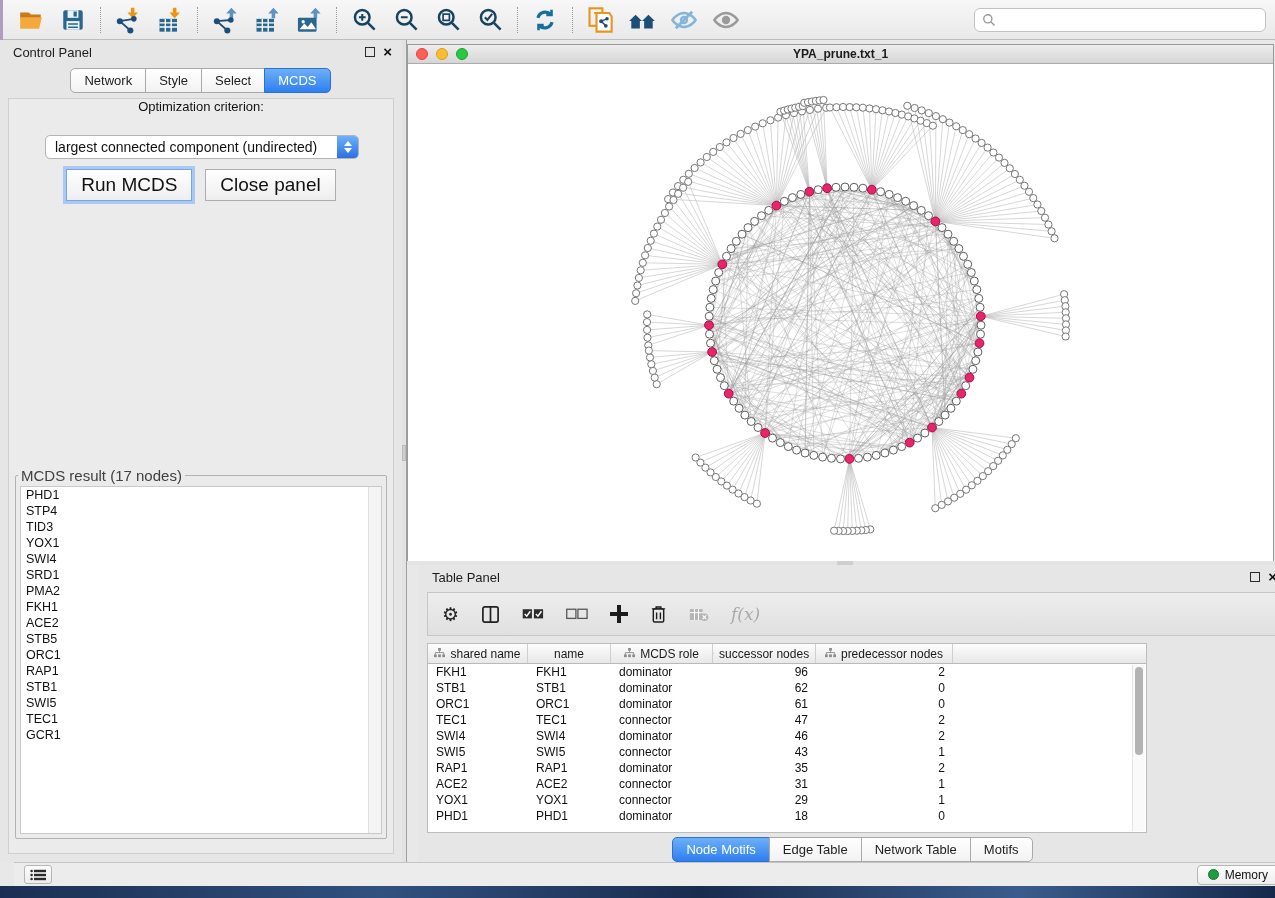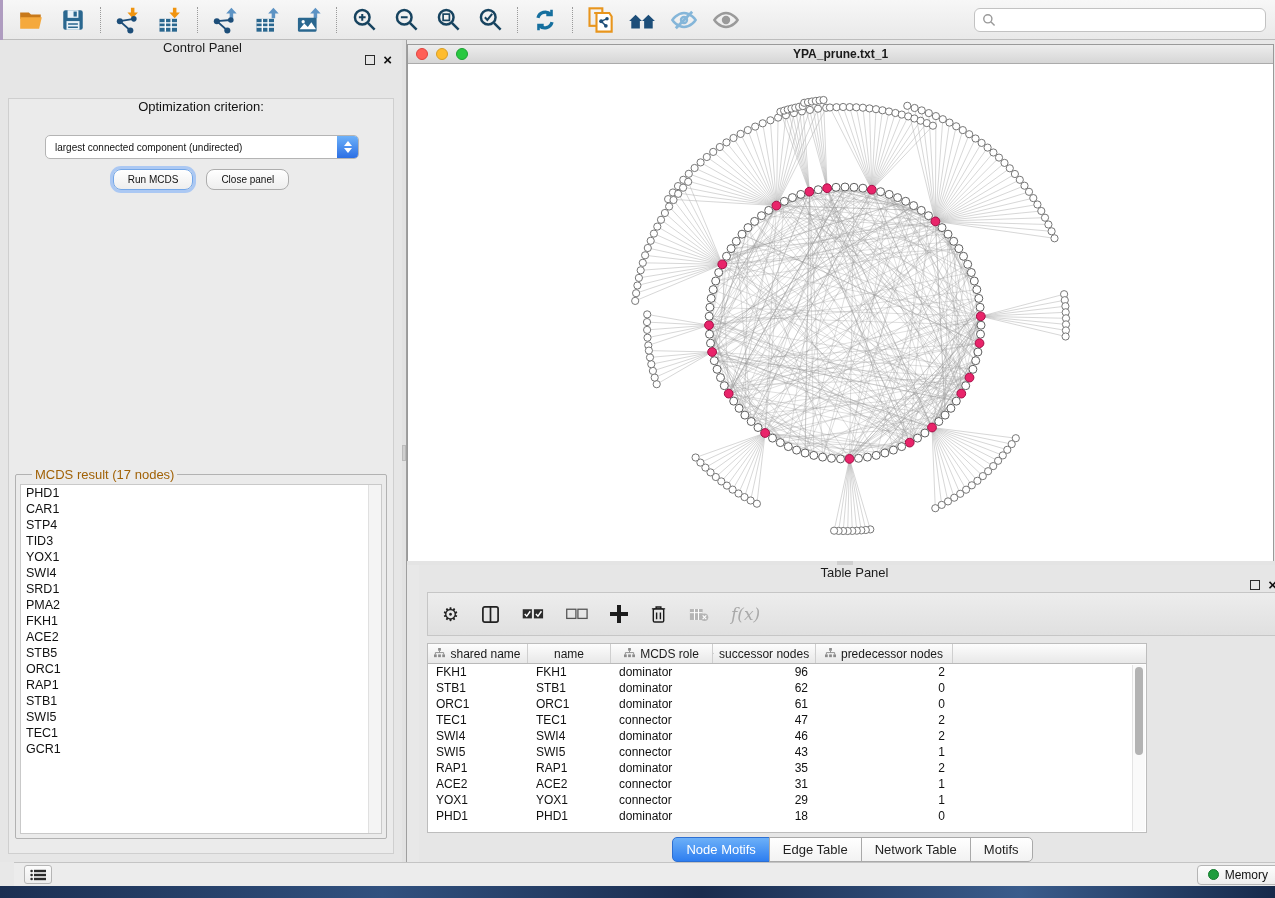--- a/index.html
+++ b/index.html
@@ -13,51 +13,51 @@
   #wall-left { position:absolute; left:0; top:0; width:3px; height:40px; background:#af9cc0; z-index:5;}
   .tb-btn { width:42px; height:32px; display:flex; align-items:center; justify-content:center; cursor:default; }
   .tb-sep { width:1px; height:26px; margin:0 6px; border-left:1px dotted #9a9a9a; }
   #search-wrap { margin-left:auto; margin-right:9px; }
   #search-input { width:292px; height:24px; border:1px solid #c2c2c2; border-radius:6px;
     background:#fff; font-size:12px; padding:0 8px 0 26px; color:#333; outline:none; }
   #search-icon { position:absolute; margin-left:8px; margin-top:5px; color:#999; }
 
   
   #control-panel { position:absolute; left:0; top:40px; width:402px; height:822px; background:#e6e6e6; }
-  .panel-head { height:24px; display:flex; align-items:center; padding:0 10px 0 13px;flex-direction:column; }
+  .panel-head { height:24px; display:flex; align-items:center; padding:0 10px 0 13px; }
   .panel-title { font-size:13px; color:#1c1c1c; }
   .panel-head-btns { margin-left:auto; display:flex; gap:8px; align-items:center; }
   .float-btn { width:10px; height:10px; border:1.6px solid #2b2b2b; display:inline-block; background:transparent; }
   .close-btn { font-size:15px; font-weight:bold; color:#111; line-height:10px; }
   #cp-tabs { display:flex; justify-content:center; margin-top:4px; }
   .seg-tab { font-size:13px; color:#222; background:linear-gradient(#ffffff,#f2f2f2);
     border:1px solid #a9a9a9; padding:4px 13px; margin-left:-1px; }
   .seg-tab:first-child { border-radius:5px 0 0 5px; }
   .seg-tab:last-child { border-radius:0 5px 5px 0; }
   .seg-tab.active { background:linear-gradient(#6cb0f8,#2e7ef0); color:#fff; border-color:#2d6fd2; }
   #cp-inner { position:absolute; left:8px; top:58px; width:386px; height:756px;
     background:#ebebeb; border:1px solid #cfcfcf; }
   #opt-label { text-align:center; font-size:13px; color:#111; }
   #dropdown { position:absolute; left:36px; top:36px; width:314px; height:24px;
     background:#fff; border:1px solid #b4b4b4; border-radius:5px;
-    display:flex; align-items:center; font-size:10px; color:#111; }
+    display:flex; align-items:center; font-size:14px; color:#111; }
   #dropdown .dd-text { padding-left:9px; }
   #dd-cap { margin-left:auto; width:21px; height:22px; border-radius:0 4px 4px 0;
     background:linear-gradient(#6db1f9,#2c6fe4); display:flex; flex-direction:column;
     align-items:center; justify-content:center; gap:2px; }
   .dd-arrow { width:0; height:0; border-left:4px solid transparent; border-right:4px solid transparent; }
   .dd-up { border-bottom:5px solid #fff; }
   .dd-down { border-top:5px solid #fff; }
   #cp-buttons { position:absolute; top:70px; left:0; width:100%; display:flex; justify-content:center; gap:13px; }
-  .mac-btn { font-size:10px; color:#111; background:linear-gradient(#ffffff,#eeeeee);
-    border:1px solid #adadad; border-radius:8px; padding:4px 14px; }
+  .mac-btn { font-size:19px; color:#111; background:linear-gradient(#ffffff,#eeeeee);
+    border:1px solid #adadad; border-radius:0; padding:4px 14px; }
   .mac-btn.focused { border-color:#74a7e8; box-shadow:0 0 0 3px rgba(100,160,250,.48); }
   #mcds-fieldset { position:absolute; left:6px; top:368px; width:372px; height:372px;
     border:1px solid #b2b2b2; border-radius:2px; }
-  #mcds-fieldset legend { font-size:13px; color:#a16207; margin-left:16px; padding:0 3px; }
+  #mcds-fieldset legend { font-size:15px; color:#404040; margin-left:2px; padding:0 3px; }
   #mcds-list { position:absolute; left:4px; top:2px; right:4px; bottom:4px; background:#fff;
     border:1px solid #c9c9c9; overflow:hidden; }
   .mcds-item { font-size:12.5px; color:#111; line-height:16px; padding-left:5px; }
   #mcds-scroll { position:absolute; right:0; top:0; width:13px; height:100%;
     background:#f4f4f4; border-left:1px solid #e0e0e0; }
 
   
   #vsplit { position:absolute; left:402px; top:40px; width:5px; height:822px; background:#e2e2e2;
     border-right:1px solid #9f9f9f; }
   #vsplit-handle { position:absolute; left:0; top:405px; width:4px; height:16px; background:#cfcfcf; border:1px solid #bbb; }
@@ -257,38 +257,43 @@
 </div>
 
 <div id="control-panel">
   <div class="panel-head">
     <span class="panel-title">Control Panel</span>
     <span class="panel-head-btns">
       <span class="float-btn"></span>
       <span class="close-btn">×</span>
     </span>
   </div>
+  <div id="cp-tabs">
+      <span class="seg-tab">Network</span>
+      <span class="seg-tab">Style</span>
+      <span class="seg-tab">Select</span>
+      <span class="seg-tab active">MCDS</span>
+    </div>
   <div id="cp-inner">
     <div id="opt-label">Optimization criterion:</div>
     <div id="dropdown">
       <span class="dd-text">largest connected component (undirected)</span>
       <span id="dd-cap">
         <span class="dd-arrow dd-up"></span>
           <span class="dd-arrow dd-down"></span>
       </span>
     </div>
     <div id="cp-buttons">
       <button class="mac-btn focused">Run MCDS</button>
       <button class="mac-btn">Close panel</button>
     </div>
     <fieldset id="mcds-fieldset">
       <legend>MCDS result (17 nodes)</legend>
       <div id="mcds-list">
         <div class="mcds-item">PHD1</div>
-          <div class="mcds-item">CAR1</div>
           <div class="mcds-item">STP4</div>
           <div class="mcds-item">TID3</div>
           <div class="mcds-item">YOX1</div>
           <div class="mcds-item">SWI4</div>
           <div class="mcds-item">SRD1</div>
           <div class="mcds-item">PMA2</div>
           <div class="mcds-item">FKH1</div>
           <div class="mcds-item">ACE2</div>
           <div class="mcds-item">STB5</div>
           <div class="mcds-item">ORC1</div>

